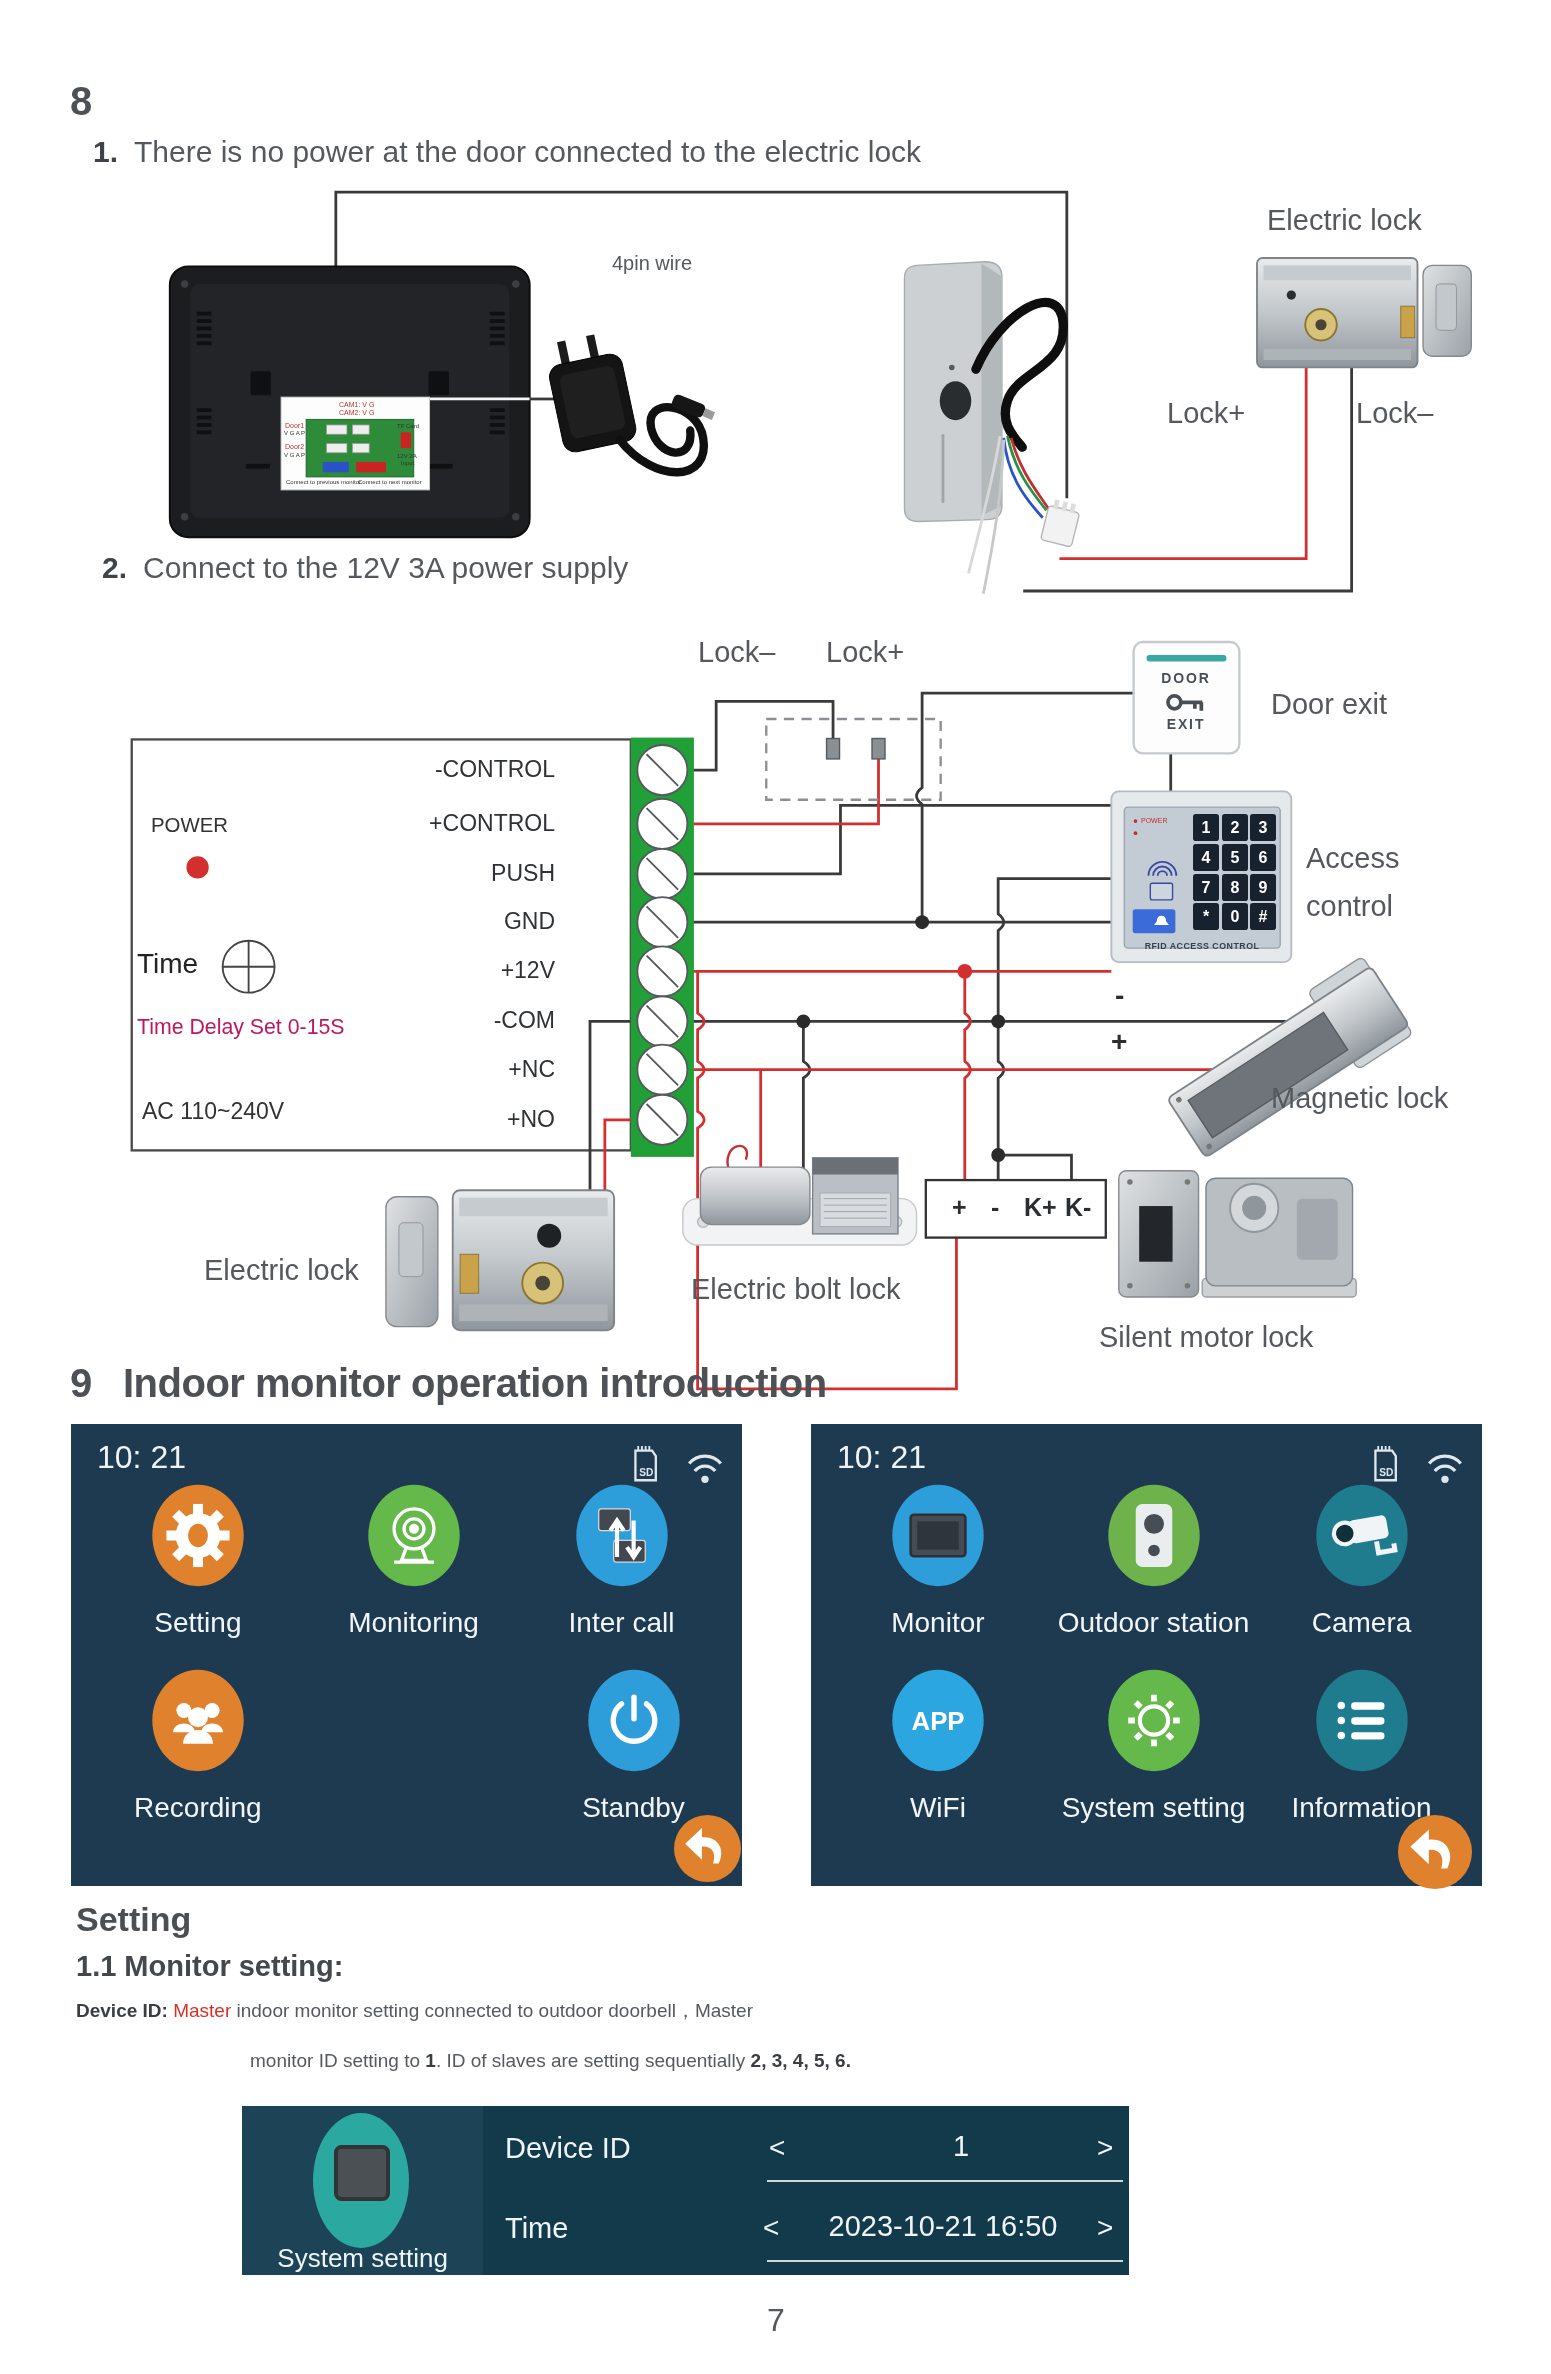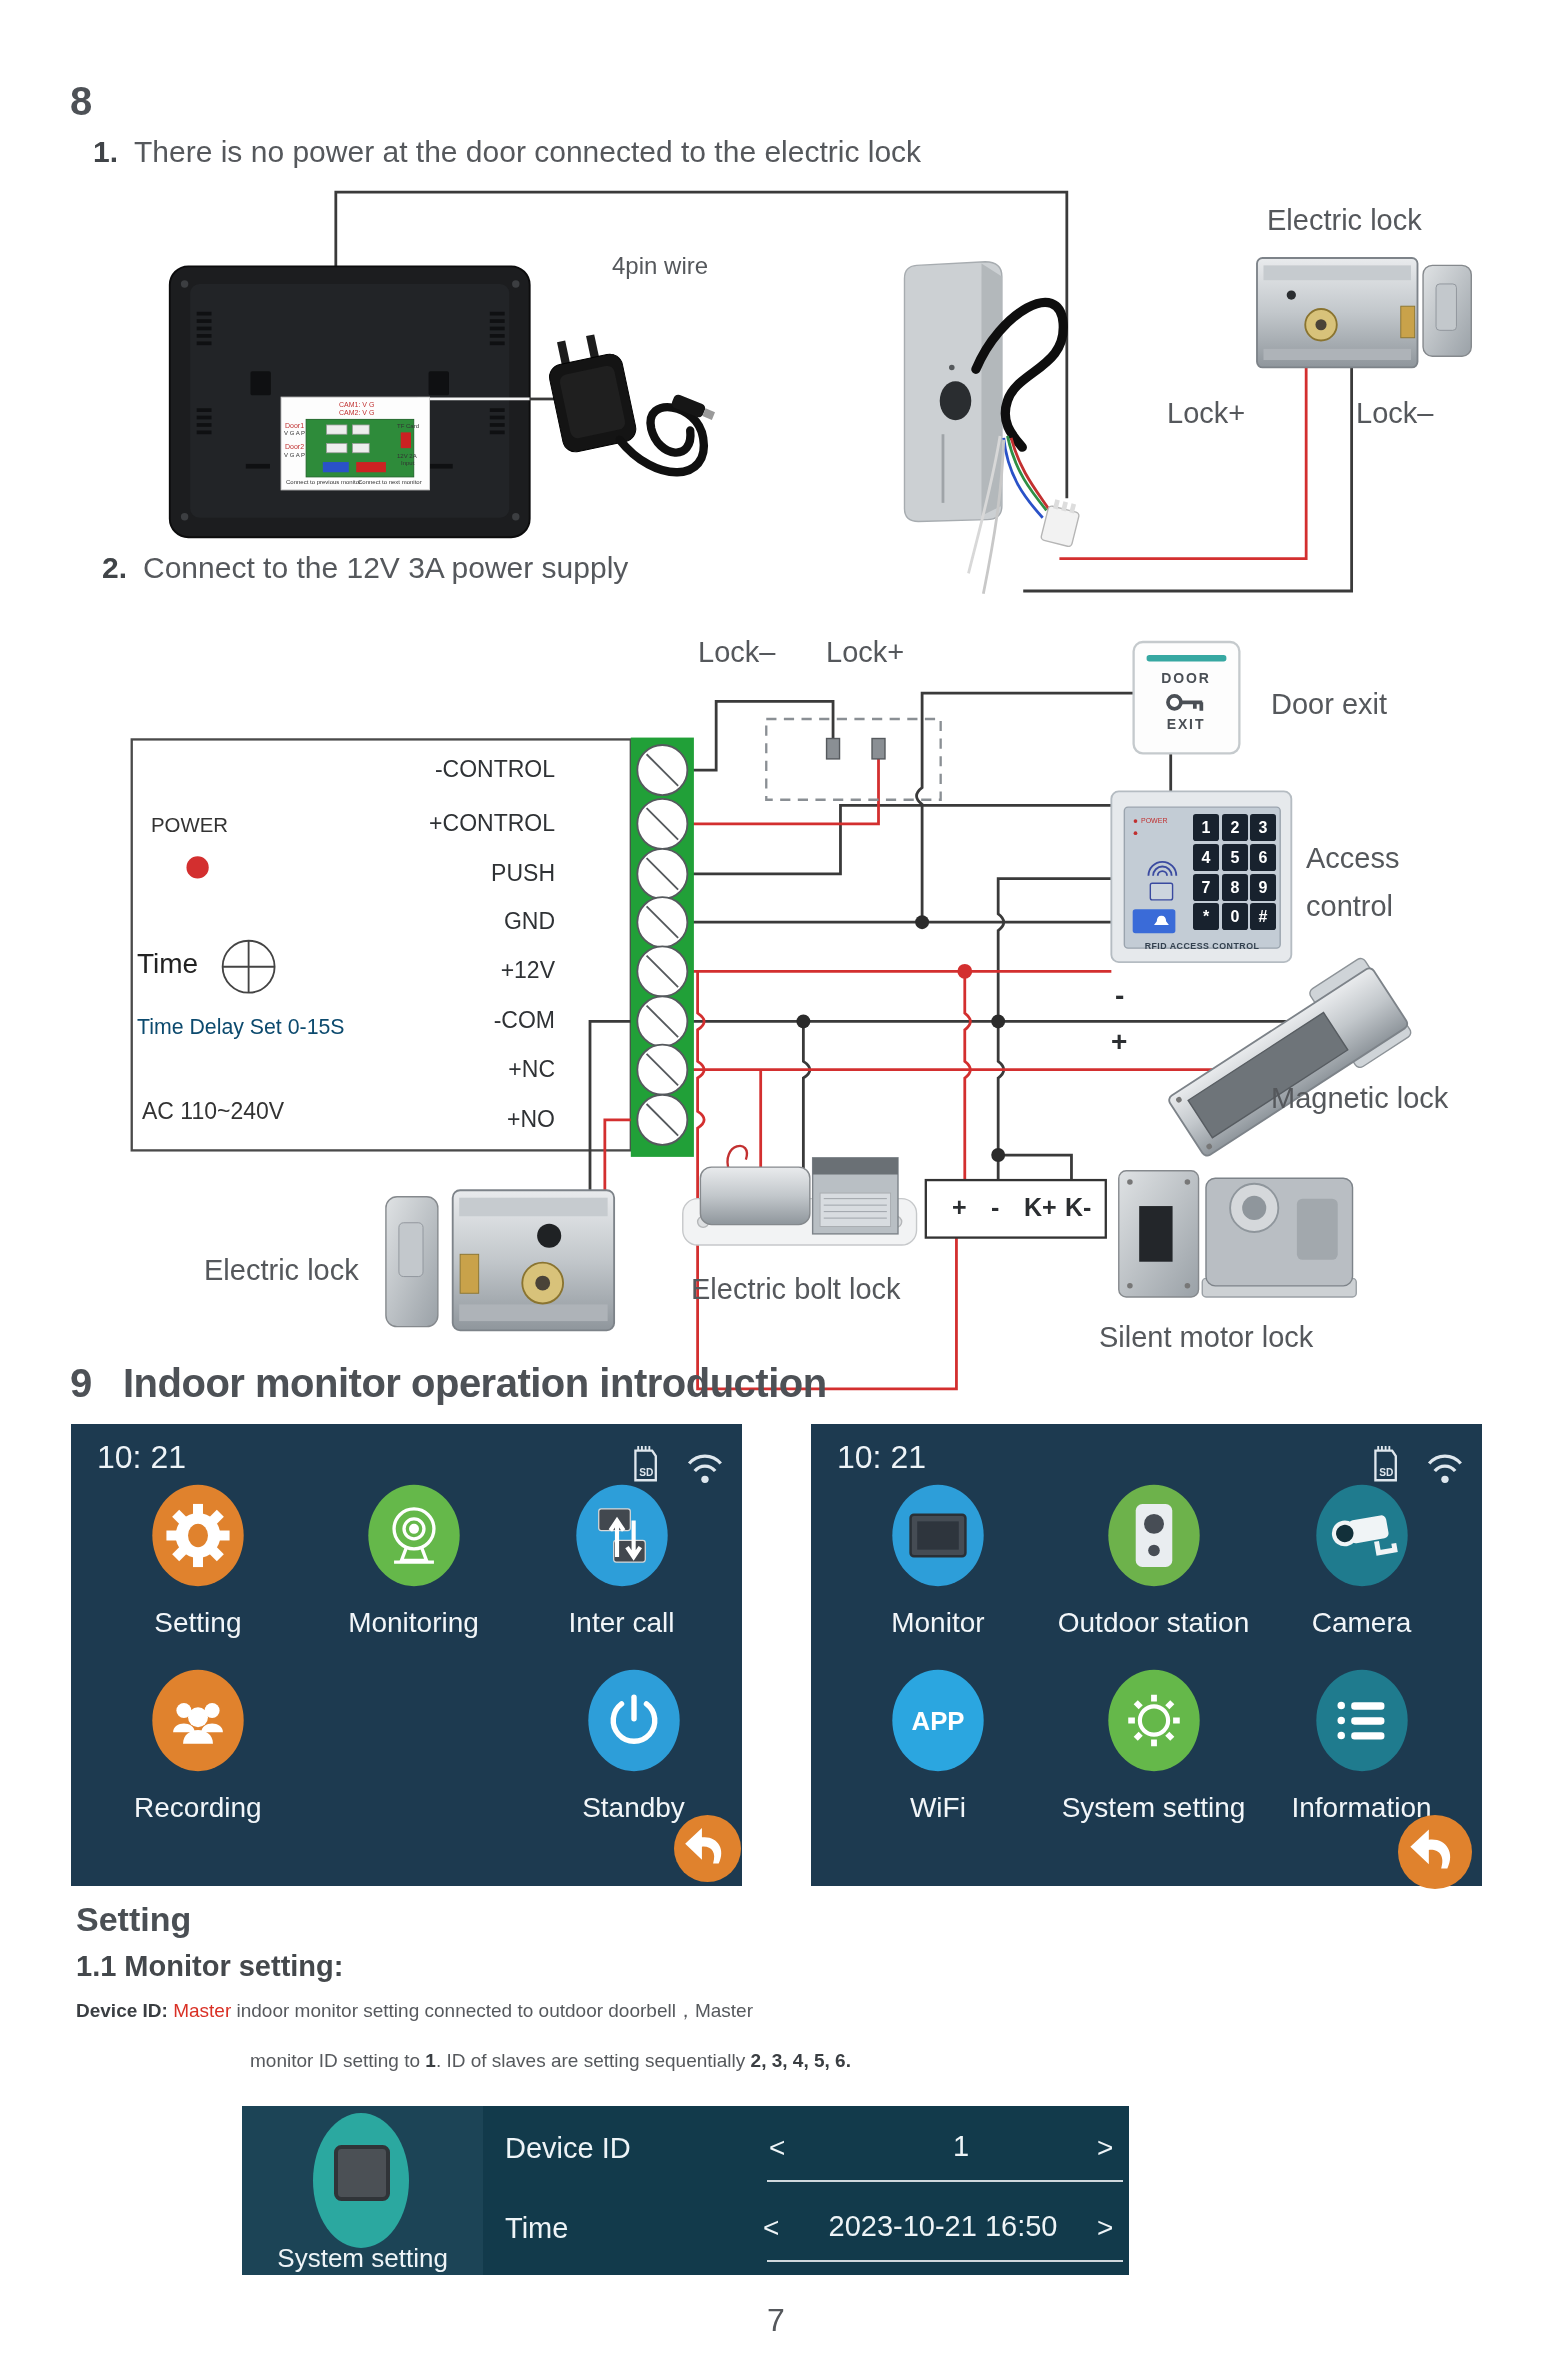--- a/index.html
+++ b/index.html
@@ -288,21 +288,21 @@
     <circle cx="1352" cy="1302" r="26" fill="#d5d8db" stroke="#8f969c" stroke-width="2"></circle>
     <circle cx="1352" cy="1302" r="13" fill="#8f969c"></circle>
     <rect x="1398" y="1292" width="44" height="66" rx="6" fill="#a2a8ad"></rect>
   </g>
 </svg>
 
 <div class="txt h1" style="left:70px;top:78px;">8</div>
 <div class="txt stepnum" style="left:93px;top:135px;">1.</div>
 <div class="txt step" style="left:134px;top:135px;">There is no power at the door connected to the electric lock</div>
 
-<div class="txt dlabel" style="left:612px;top:252px;font-size:24px;">4pin wire</div>
+<div class="txt dlabel" style="left:612px;top:252px;font-size:20px;">4pin wire</div>
 <div class="txt dlabel" style="left:1267px;top:204px;">Electric lock</div>
 <div class="txt dlabel" style="left:1167px;top:397px;">Lock+</div>
 <div class="txt dlabel" style="left:1356px;top:397px;">Lock–</div>
 
 <div class="txt tiny" style="left:339px;top:401px;">CAM1:  V G</div>
 <div class="txt tiny" style="left:339px;top:409px;">CAM2:  V G</div>
 <div class="txt tiny" style="left:285px;top:422px;">Door1</div>
 <div class="txt tiny2" style="left:284px;top:430px;">V G A P</div>
 <div class="txt tiny" style="left:285px;top:443px;">Door2</div>
 <div class="txt tiny2" style="left:284px;top:452px;">V G A P</div>
@@ -312,21 +312,21 @@
 <div class="txt tiny2" style="left:286px;top:479px;">Connect to previous monitor</div>
 <div class="txt tiny2" style="left:358px;top:479px;">Connect to next monitor</div>
 
 <div class="txt stepnum" style="left:102px;top:551px;">2.</div>
 <div class="txt step" style="left:143px;top:551px;">Connect to the 12V 3A power supply</div>
 
 <div class="txt dlabel" style="left:698px;top:636px;">Lock–</div>
 <div class="txt dlabel" style="left:826px;top:636px;">Lock+</div>
 <div class="txt boxsmall" style="left:151px;top:814px;">POWER</div>
 <div class="txt" style="left:137px;top:948px;font-size:28px;color:#222;">Time</div>
-<div class="txt" style="left:137px;top:1015px;font-size:21.3px;color:#0c4a6e;">Time Delay Set 0-15S</div>
+<div class="txt" style="left:137px;top:1015px;font-size:21.3px;color:#be185d;">Time Delay Set 0-15S</div>
 <div class="txt" style="left:142px;top:1098px;font-size:23px;color:#333;">AC 110~240V</div>
 
 <div class="txt tlabel" style="left:306px;top:756px;">-CONTROL</div>
 <div class="txt tlabel" style="left:306px;top:810px;">+CONTROL</div>
 <div class="txt tlabel" style="left:306px;top:860px;">PUSH</div>
 <div class="txt tlabel" style="left:306px;top:908px;">GND</div>
 <div class="txt tlabel" style="left:306px;top:957px;">+12V</div>
 <div class="txt tlabel" style="left:306px;top:1007px;">-COM</div>
 <div class="txt tlabel" style="left:306px;top:1056px;">+NC</div>
 <div class="txt tlabel" style="left:306px;top:1106px;">+NO</div>

